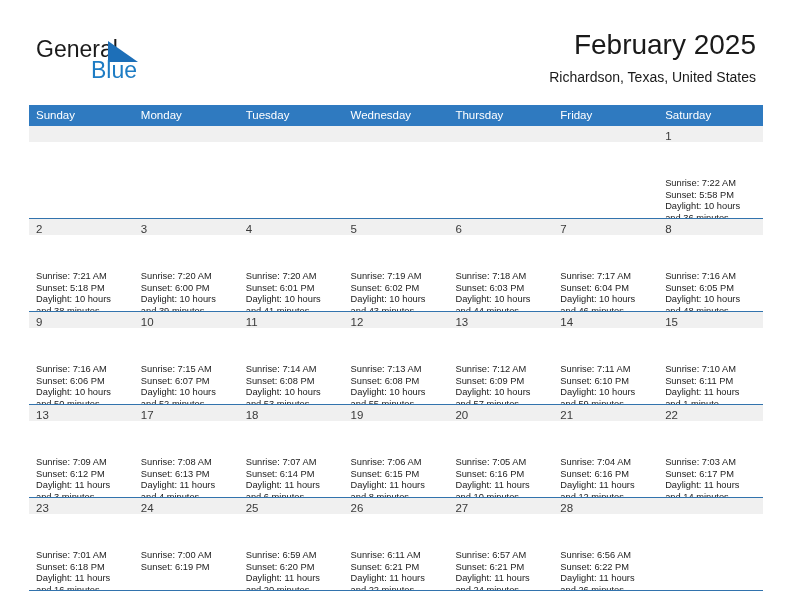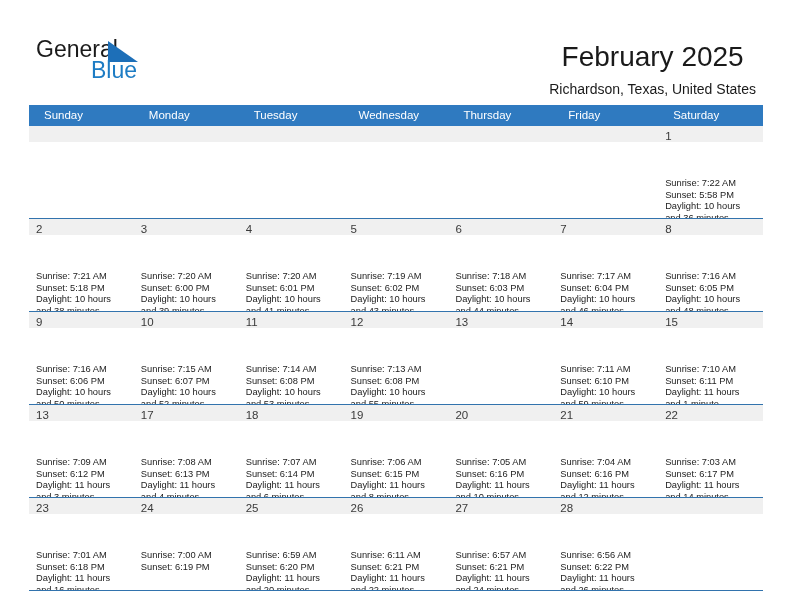--- a/index.html
+++ b/index.html
@@ -63,22 +63,22 @@
     top: 21px;
     font-size: 23px;
     line-height: 26px;
     color: #1d7cc4;
     font-weight: 400;
   }
 
   .title-block {
     position: absolute;
     right: 36px;
-    top: 40px;
-    text-align: center;
+    top: 28px;
+    text-align: right;
   }
   .month-title {
     font-size: 28px;
     line-height: 34px;
     color: #1a1a1a;
     font-weight: 400;
     white-space: nowrap;
   }
   .location {
     margin-top: 6px;
@@ -100,21 +100,21 @@
   .weekday-row {
     display: flex;
     width: 734px;
     background: #2f7ac0;
   }
   .weekday {
     flex: 1 1 0;
     box-sizing: border-box;
     height: 21px;
     line-height: 21px;
-    padding-left: 15px;
+    padding-left: 7px;
     font-size: 11.5px;
     color: #ffffff;
     white-space: nowrap;
     overflow: hidden;
   }
 
   .week-row {
     display: flex;
     width: 734px;
     border-bottom: 1.3px solid #3273ad;
@@ -309,20 +309,25 @@
           <div class="daycell">
             <div class="numband"><span class="daynum">12</span></div>
             <div class="info">
               <div>Sunrise: 7:13 AM</div>
               <div>Sunset: 6:08 PM</div>
               <div class="daylight-line">Daylight: 10 hours and 55 minutes.</div>
             </div>
           </div>
           <div class="daycell">
             <div class="numband"><span class="daynum">13</span></div>
+            <div class="info">
+              <div>Sunrise: 7:12 AM</div>
+              <div>Sunset: 6:09 PM</div>
+              <div class="daylight-line">Daylight: 10 hours and 57 minutes.</div>
+            </div>
           </div>
           <div class="daycell">
             <div class="numband"><span class="daynum">14</span></div>
             <div class="info">
               <div>Sunrise: 7:11 AM</div>
               <div>Sunset: 6:10 PM</div>
               <div class="daylight-line">Daylight: 10 hours and 59 minutes.</div>
             </div>
           </div>
           <div class="daycell">

